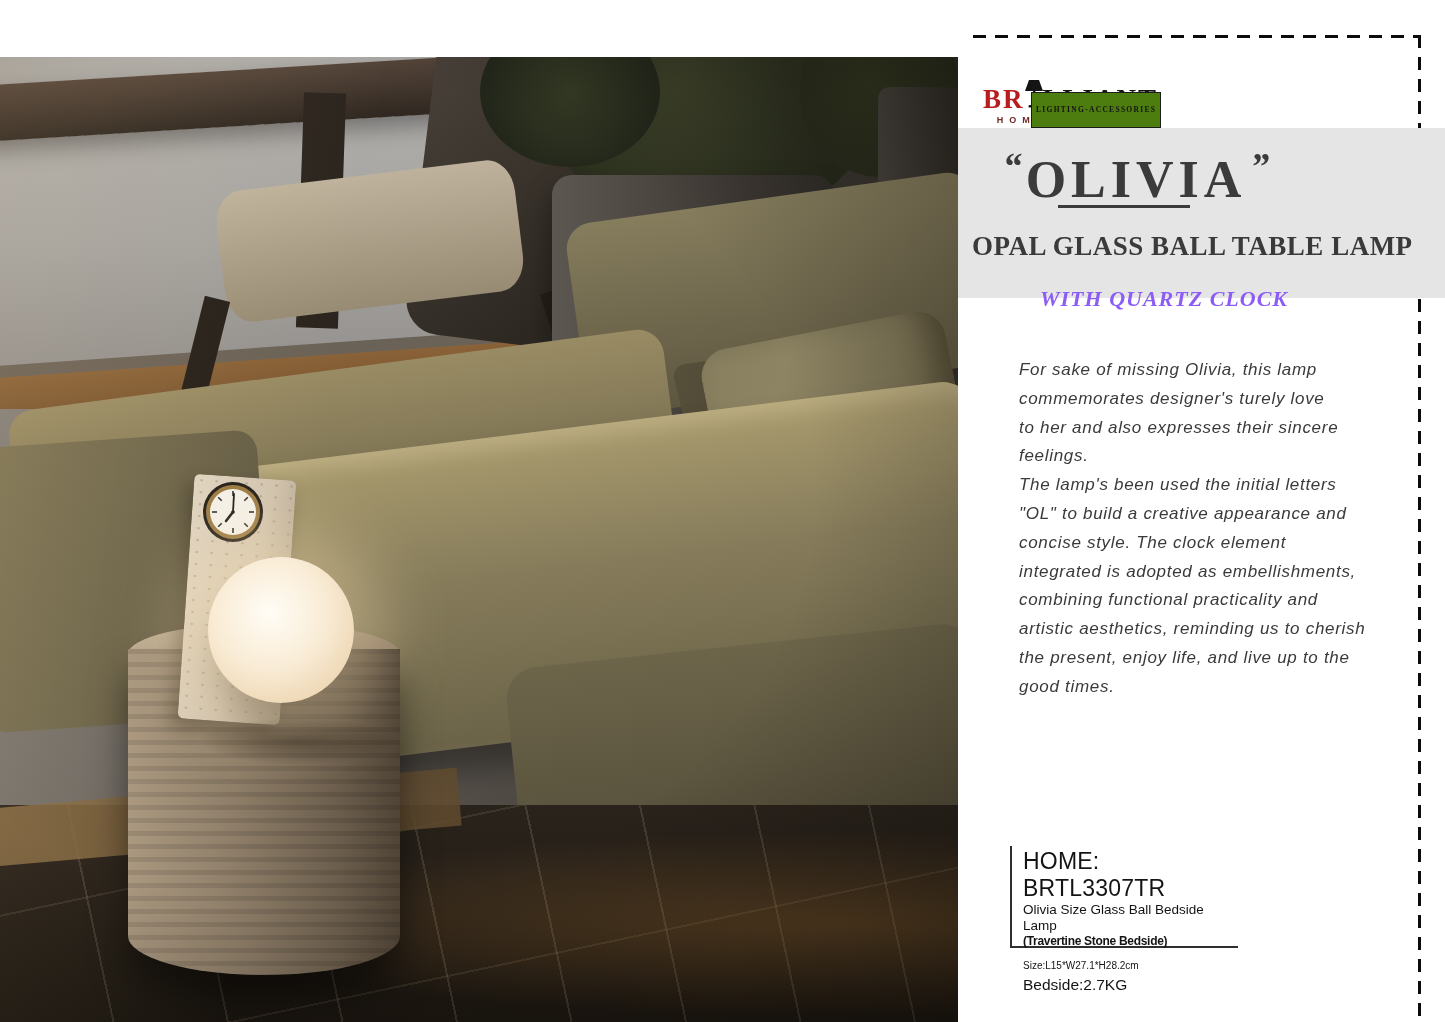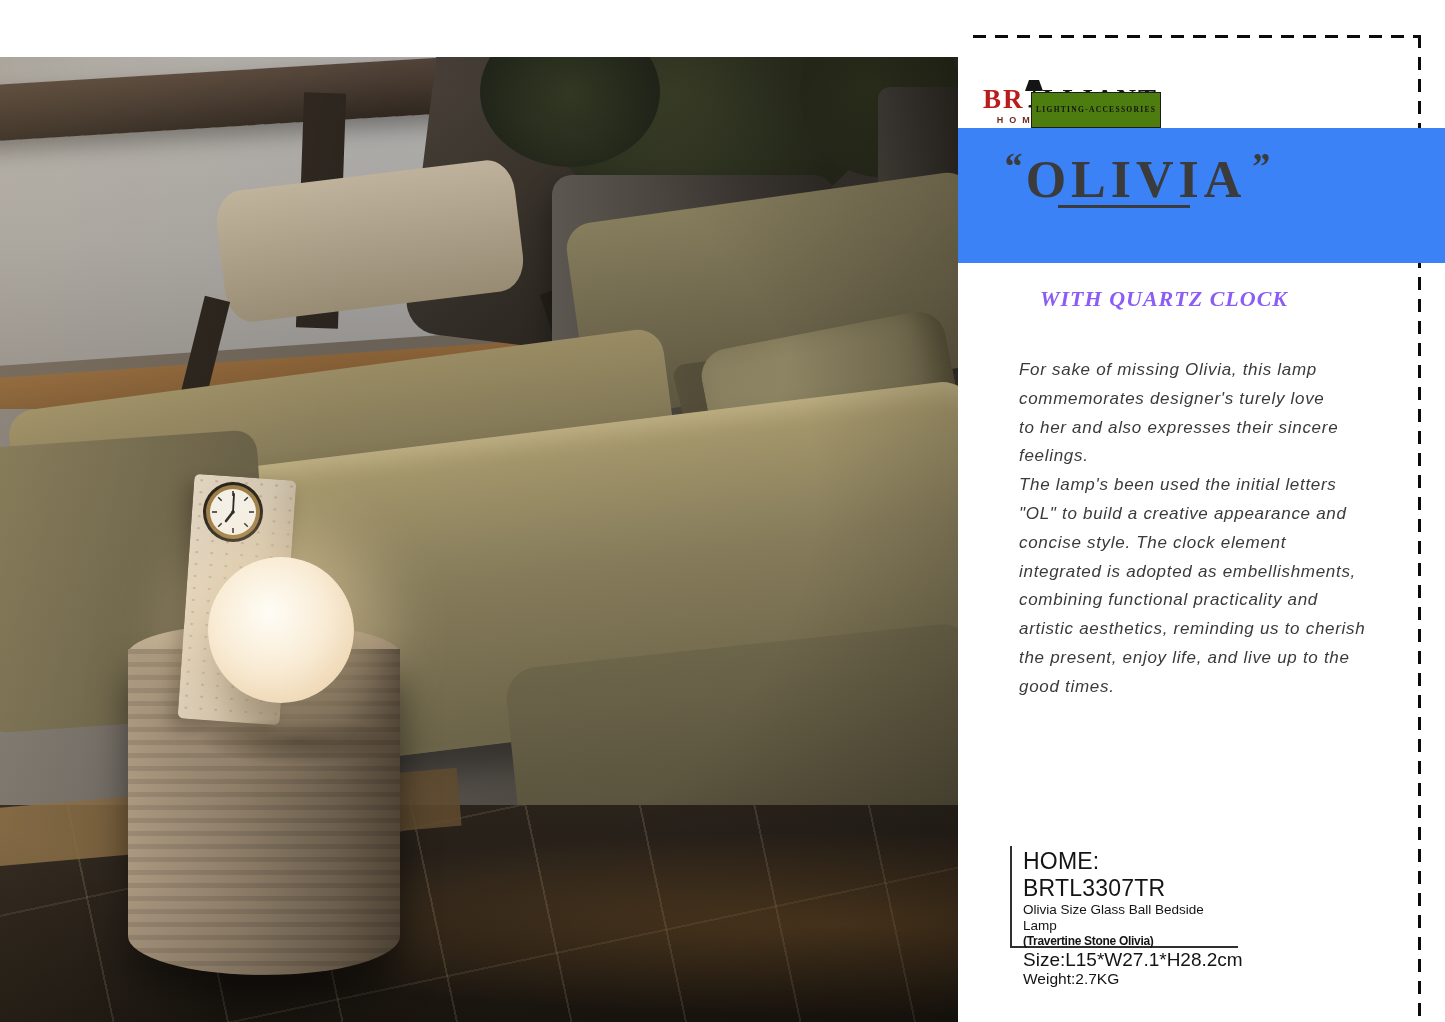--- a/index.html
+++ b/index.html
@@ -125,22 +125,22 @@
     font-size:27px; letter-spacing:2px; color:#171717; line-height:30px; white-space:nowrap; }
   .logo-row .br { color:#b91c1c; }
   .lamp-icon { display:inline-block; width:22px; height:34px; vertical-align:-4px;
     margin:0 -2px; }
   .logo-overlay { position:absolute; left:48px; top:14px; background:#4d7c0f;
     border:1px solid #1c1c1c; font-size:7.5px; font-weight:bold; letter-spacing:1.3px;
     color:#141414; padding:2px 4px; white-space:nowrap; }
   .logo-tagline { margin-top:1px; text-align:center; width:150px; font-size:9px;
     font-weight:bold; letter-spacing:6px; color:#6e2a22; }
 
-  .banner { position:absolute; left:958px; top:128px; width:487px; height:135px;
-    background:#3b82f6; }
+  .banner { position:absolute; left:958px; top:128px; width:487px; height:170px;
+    background:#e5e5e5; }
   .banner-title-row { position:absolute; left:18px; top:16px; width:320px; text-align:center;
     font-family:"Liberation Serif", serif; font-weight:bold; color:#3b3b3b; white-space:nowrap; }
   .q { font-size:38px; font-style:italic; vertical-align:18px; letter-spacing:0; }
   .olivia { font-size:52px; letter-spacing:5px; }
   .olivia-underline { margin:-4px auto 0; width:132px; height:3px; background:#3b3b3b;
     transform:translateX(-12px); }
   .banner-heading { position:absolute; left:14px; top:103px; width:473px;
     font-family:"Liberation Serif", serif; font-weight:bold; font-size:27px;
     letter-spacing:.5px; color:#3a3a3a; white-space:nowrap; }
 
@@ -150,21 +150,21 @@
   .description { position:absolute; left:1019px; top:356px; width:380px;
     font-size:17px; line-height:28.8px; letter-spacing:.7px; color:#3a3a3a;
     white-space:pre-line;font-style:italic; }
 
   .item-box { position:absolute; left:1010px; top:846px; width:228px; height:102px;
     border-left:2px solid #2f2f2f; border-bottom:2px solid #2f2f2f; padding:2px 0 0 11px;
     color:#141414; }
   .item-code { font-size:23px; line-height:27px; letter-spacing:.2px; }
   .item-name { font-size:13.5px; line-height:16px; }
   .item-variant { font-size:12px; line-height:14px; font-weight:bold; letter-spacing:-.3px; }
-  .item-size { font-size:19px; line-height:19px; margin-top:2px; }
+  .item-size { font-size:10px; line-height:19px; margin-top:8px; }
   .item-weight { font-size:15.5px; line-height:19px; }
 </style>
 </head>
 <body>
 
 <div class="page">
 
   <div class="photo">
     <div class="ph-window"></div>
     <div class="ph-wall"></div>
@@ -235,38 +235,39 @@
     <div class="logo-tagline">HOME GROUP</div>
   </div>
 
   <div class="banner">
     <div class="banner-title-row">
       <span class="q">“</span>
       <span class="olivia">OLIVIA</span>
       <span class="q">”</span>
       <div class="olivia-underline"></div>
     </div>
+    <div class="banner-heading">OPAL GLASS BALL TABLE LAMP</div>
   </div>
 
   <div class="subtitle">WITH QUARTZ CLOCK</div>
 
   <div class="description">For sake of missing Olivia, this lamp
 commemorates designer's turely love
 to her and also expresses their sincere
 feelings.
 The lamp's been used the initial letters
 "OL" to build a creative appearance and
 concise style. The clock element
 integrated is adopted as embellishments,
 combining functional practicality and
 artistic aesthetics, reminding us to cherish
 the present, enjoy life, and live up to the
 good times.</div>
 
   <div class="item-box">
     <div class="item-code">HOME: BRTL3307TR</div>
     <div class="item-name">Olivia Size Glass Ball Bedside Lamp</div>
-    <div class="item-variant">(Travertine Stone Olivia)</div>
+    <div class="item-variant">(Travertine Stone Bedside)</div>
     <div class="item-size">Size:L15*W27.1*H28.2cm</div>
-    <div class="item-weight">Weight:2.7KG</div>
+    <div class="item-weight">Bedside:2.7KG</div>
   </div>
 
 </div>
 
 </body></html>

